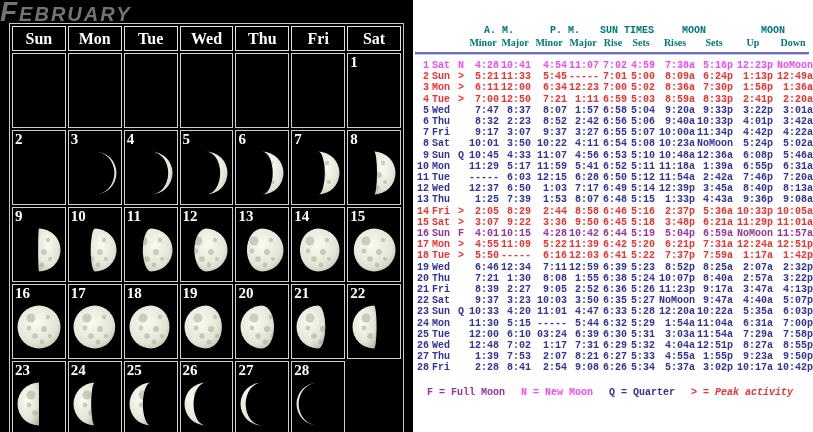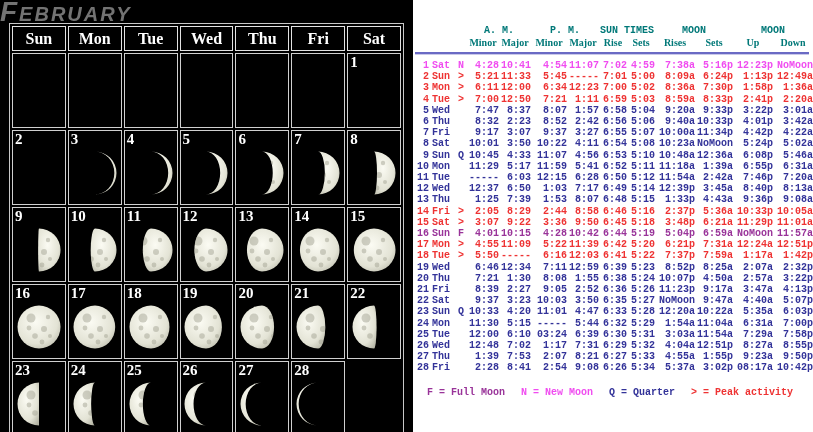--- a/index.html
+++ b/index.html
@@ -32,21 +32,21 @@
   .sh{text-align:center;font-family:Liberation Serif, serif;}
   .hrule{height:2px;background:var(--rule);border-bottom:1px solid #c9c9ea;margin:3px 4px 5px 0;}
   .trow{line-height:11.2px;}
   .col{text-align:right;white-space:pre;}
   .col.day{text-align:left;padding-left:3px;}
   .col.marker{text-align:left;padding-left:3px;}
   .c-blue{color:var(--blue);} .c-red{color:var(--red);}
   .c-magenta{color:var(--magenta);} .c-purple{color:var(--purple);}
   .legend{display:flex;margin-top:13px;padding:0 10px 0 12px;font-size:10px;}
   .legend .item{margin-right:16px;white-space:pre;}
-  .legend .peak{margin-left:auto;margin-right:17px;}
+  .legend .peak{margin-left:auto;margin-right:17px;font-style:italic;}
 </style>
 </head>
 <body>
 
 <svg width="0" height="0" style="position:absolute">
   <defs>
     <radialGradient id="mgrad" cx="42%" cy="38%" r="78%">
       <stop offset="0%" stop-color="#fbfbf3"></stop>
       <stop offset="65%" stop-color="#e3e3d5"></stop>
       <stop offset="100%" stop-color="#b2b2a2"></stop>
@@ -920,21 +920,21 @@
           <span class="col num">20</span>
           <span class="col day">Thu</span>
           <span class="col marker"></span>
           <span class="col am_minor">7:21</span>
           <span class="col am_major">1:30</span>
           <span class="col pm_minor">8:08</span>
           <span class="col pm_major">1:55</span>
           <span class="col rise">6:38</span>
           <span class="col sets">5:24</span>
           <span class="col moon_rises">10:07p</span>
-          <span class="col moon_sets">4:50a</span>
+          <span class="col moon_sets">8:40a</span>
           <span class="col up">2:57a</span>
           <span class="col down">3:22p</span>
         </div>
         <div class="grid trow c-blue">
           <span class="col num">21</span>
           <span class="col day">Fri</span>
           <span class="col marker"></span>
           <span class="col am_minor">8:39</span>
           <span class="col am_major">2:27</span>
           <span class="col pm_minor">9:05</span>
@@ -1041,21 +1041,21 @@
           <span class="col day">Fri</span>
           <span class="col marker"></span>
           <span class="col am_minor">2:28</span>
           <span class="col am_major">8:41</span>
           <span class="col pm_minor">2:54</span>
           <span class="col pm_major">9:08</span>
           <span class="col rise">6:26</span>
           <span class="col sets">5:34</span>
           <span class="col moon_rises">5:37a</span>
           <span class="col moon_sets">3:02p</span>
-          <span class="col up">08:17a</span>
+          <span class="col up">10:17a</span>
           <span class="col down">10:42p</span>
         </div>
       </div>
     <div class="legend">
       <span class="item c-purple">F = Full Moon</span>
       <span class="item c-magenta">N = New Moon</span>
       <span class="item c-blue">Q = Quarter</span>
       <span class="item c-red peak">&gt; = Peak activity</span>
     </div>
   </div>

